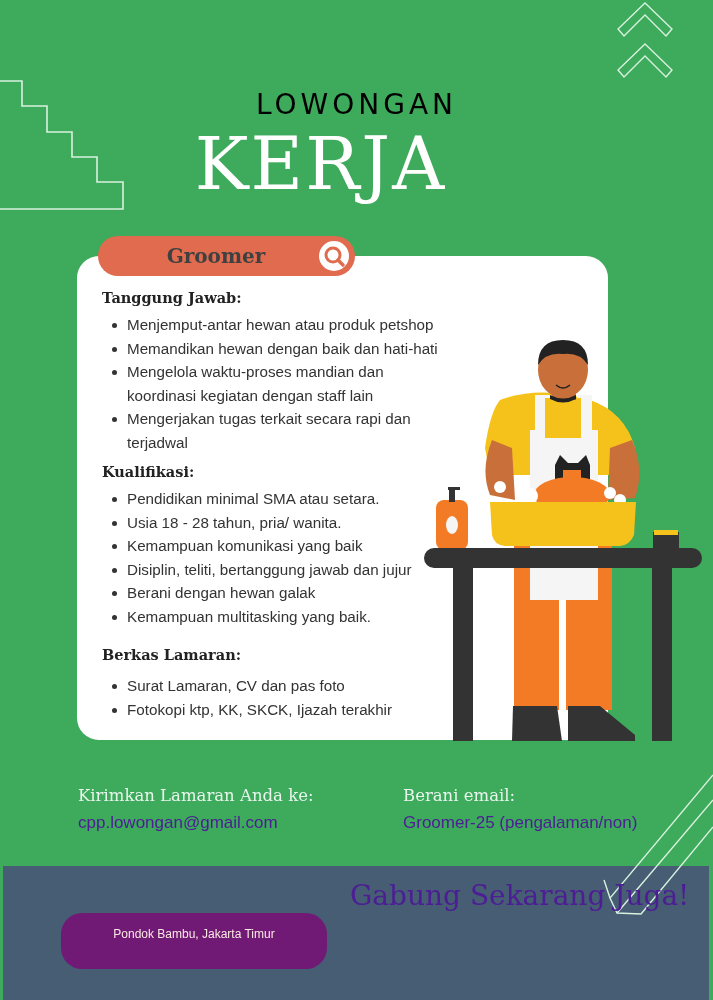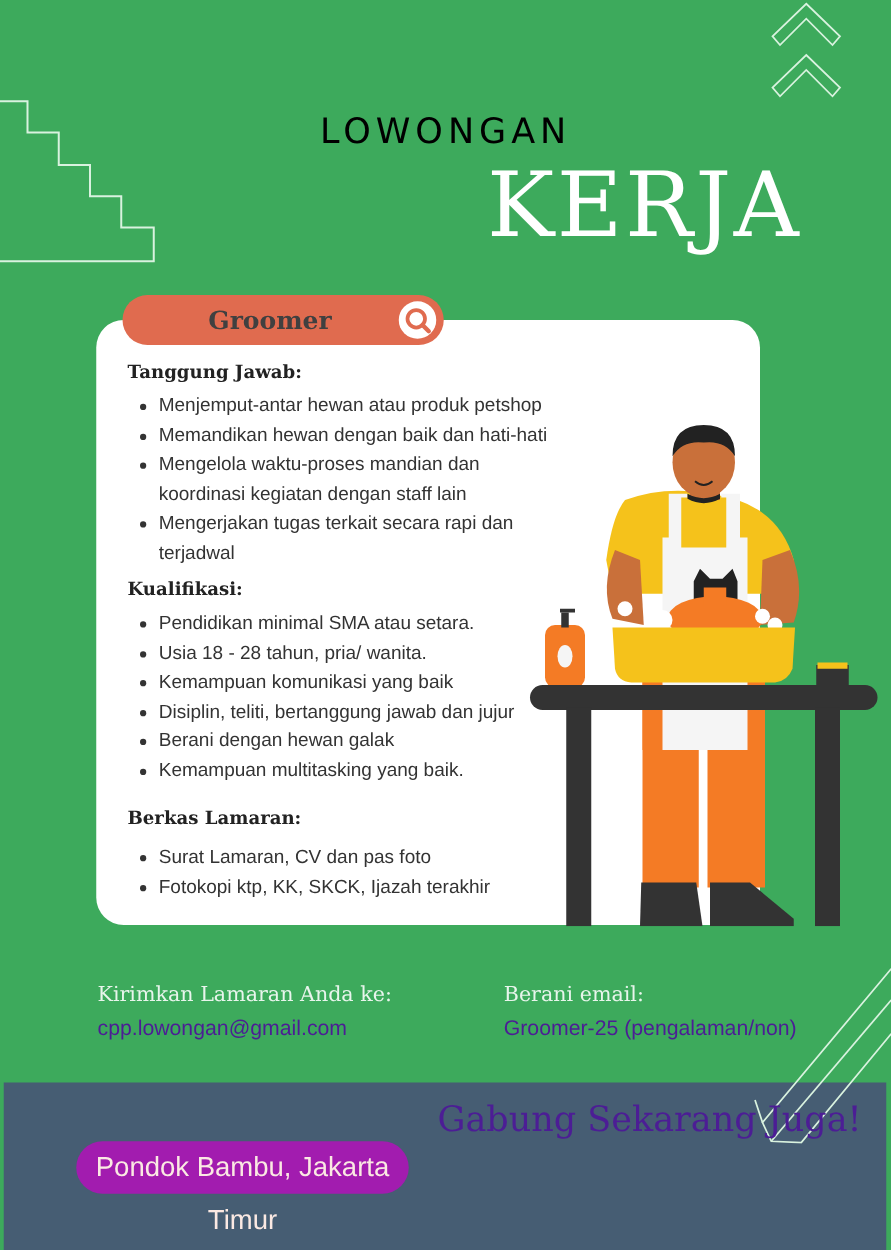--- a/index.html
+++ b/index.html
@@ -3,21 +3,21 @@
 <meta charset="utf-8">
 <style>
   html, body { margin: 0; padding: 0; }
   body { width: 713px; height: 1000px; position: relative; overflow: hidden;
          background: #3daa5c; font-family: "Liberation Sans", sans-serif; }
   .abs { position: absolute; }
   .deco { position: absolute; pointer-events: none; }
 
   .title-small { left: 0; width: 713px; top: 88px; text-align: center; color: #000000;
     font-family: "DejaVu Sans", sans-serif; font-size: 28px; letter-spacing: 4px; font-weight: normal; }
-  .title-big { left: 0; width: 641px; top: 128px; text-align: right; color: #fff;
+  .title-big { left: 0; width: 641px; top: 128px; text-align: center; color: #fff;
     font-family: "DejaVu Serif", serif; font-size: 72px; letter-spacing: 2px; line-height: 1; }
 
   .card { left: 77px; top: 256px; width: 531px; height: 484px; background: #fff;
     border-radius: 22px 22px 0 22px; }
 
   .pill { left: 98px; top: 236px; width: 257px; height: 40px; background: #e06b4f; border-radius: 20px; }
   .pill-label { left: 98px; top: 236px; width: 236px; height: 28px; line-height: 40px; text-align: center;
     color: #404040; font-family: "DejaVu Serif", serif; font-weight: bold; font-size: 20px; }
   .search-btn { left: 318px; top: 240px; width: 32px; height: 32px; border-radius: 50%; }
 
@@ -26,22 +26,22 @@
   ul.items { list-style: none; margin: 0 0 0 0; padding: 0 0 0 12px; }
   ul.items li { position: relative; padding-left: 17px; font-size: 15.2px; line-height: 23.5px; color: #333; }
   ul.items li::before { content: ""; position: absolute; left: 2px; top: 10px; width: 5px; height: 5px; border-radius: 50%; background: #333; }
   .gap-small { height: 3px; }
   .gap-big { height: 12px; }
 
   .contact-label { color: #e8f5ec; font-family: "DejaVu Serif", serif; font-size: 16.5px; }
   .contact-value { color: #4c1d95; font-size: 17px; }
 
   .band { left: 3px; top: 866px; width: 706px; height: 134px; background: #465d73; }
-  .location-pill { left: 61px; top: 913px; width: 266px; height: 42px; background: #a21caf; border-radius: 21px;
-    color: #fbe9e3; font-size: 22px; line-height: 42px; text-align: center; }
+  .location-pill { left: 61px; top: 913px; width: 266px; height: 56px; background: #701a75; border-radius: 21px;
+    color: #fbe9e3; font-size: 12px; line-height: 42px; text-align: center; }
   .cta { left: 350px; top: 876px; color: #4c1d95; font-family: "DejaVu Serif", serif; font-size: 28px; line-height: 40px; }
 </style>
 </head>
 <body>
 
 <svg class="deco" style="left:0;top:78px" width="130" height="135" viewBox="0 0 130 135">
   <polyline points="0,3 22,3 22,28 47,28 47,54 72,54 72,79 97,79 97,104 123,104 123,131 0,131" fill="none" stroke="#d9f2df" stroke-width="1.6"></polyline>
 </svg>
 
 <svg class="deco" style="left:615px;top:0" width="60" height="82" viewBox="0 0 60 82">

